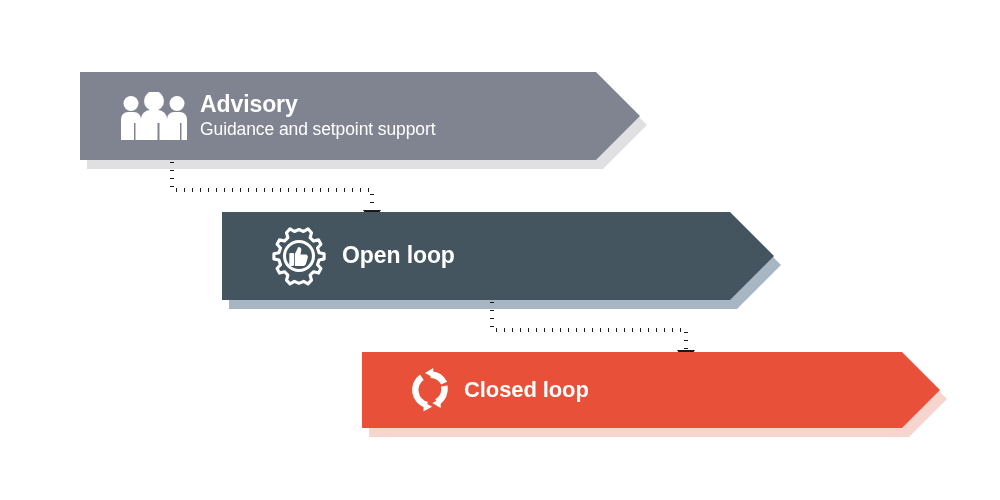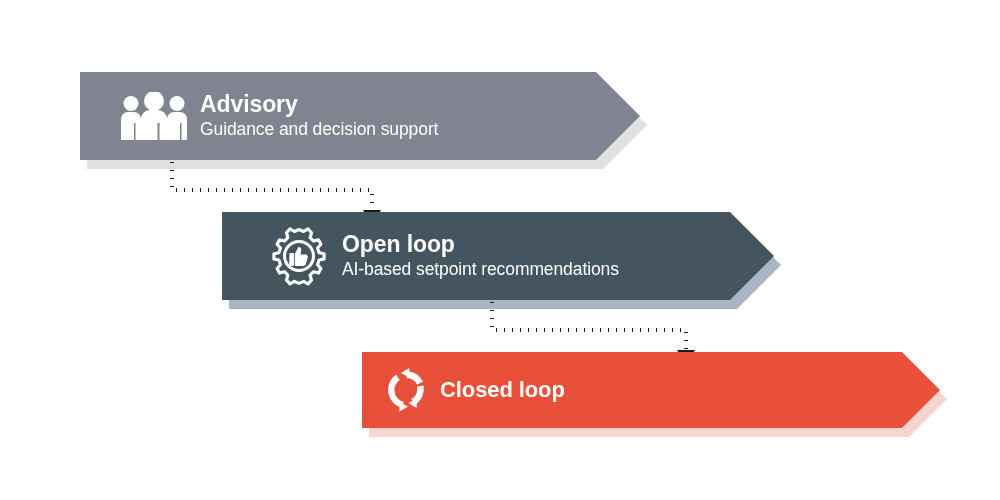--- a/index.html
+++ b/index.html
@@ -98,21 +98,21 @@
   #stage-open .stage-text { margin-left: 10px; }
 
   
   #stage-closed {
     left: 362px;
     top: 352px;
     width: 578px;
     height: 76px;
   }
   #stage-closed .stage-content {
-    padding-left: 18px;
+    padding-left: 42px;
     align-items: center;
   }
   #stage-closed .stage-icon { width: 52px; }
   #stage-closed .stage-text { margin-left: 8px; }
   #stage-closed .stage-title { font-size: 22px; }
   #stage-closed .stage-sub { font-size: 17px; }
 
   .connector {
     position: absolute;
     pointer-events: none;
@@ -145,21 +145,21 @@
 
           <circle cx="36" cy="9" r="10" fill="#ffffff"></circle>
           <path d="M23 48 L23 27 a9 9 0 0 1 9 -9 h8 a9 9 0 0 1 9 9 L49 48 L41.5 48 L41.5 31 L39.5 31 L39.5 48 Z" fill="#ffffff"></path>
 
           <circle cx="59" cy="11.5" r="7.5" fill="#ffffff"></circle>
           <path d="M49 48 L49 27 a7 7 0 0 1 7 -7 h6 a7 7 0 0 1 7 7 L69 48 L63.5 48 L63.5 31 L62 31 L62 48 Z" fill="#ffffff"></path>
         </svg>
       </div>
       <div class="stage-text">
         <div class="stage-title">Advisory</div>
-        <div class="stage-sub">Guidance and decision support</div>
+        <div class="stage-sub">Guidance and setpoint support</div>
       </div>
     </div>
   </div>
 
   <div class="connector" id="connector-1">
     <svg width="260" height="76" viewBox="0 0 260 76" aria-hidden="true">
       <path d="M22 4 L22 32 L222 32 L222 52" fill="none" stroke="#1A1A1A" stroke-width="4" stroke-linecap="butt" stroke-dasharray="1 7"></path>
       <polygon points="213,52 231,52 222,66" fill="#1A1A1A"></polygon>
     </svg>
   </div>
@@ -186,21 +186,20 @@
           </g>
 
           <g fill="#ffffff">
             <path d="M29.5 21.0 c1.9 0 3.1 1.5 2.8 3.4 l-0.8 4.2 h5.0 c1.6 0 2.7 1.4 2.3 2.9 l-1.9 6.6 c-0.3 1.1 -1.3 1.8 -2.4 1.8 h-8.6 v-12.2 l2.1 -3.9 c0.3 -0.6 0.9 -2.8 1.5 -2.8 Z"></path>
             <rect x="20.3" y="27.0" width="4.8" height="12.9" rx="1.1"></rect>
           </g>
         </svg>
       </div>
       <div class="stage-text">
         <div class="stage-title">Open loop</div>
-        <div class="stage-sub">AI-based setpoint recommendations</div>
       </div>
     </div>
   </div>
 
   <div class="connector" id="connector-2">
     <svg width="260" height="76" viewBox="0 0 260 76" aria-hidden="true">
       <path d="M22 4 L22 32 L216 32 L216 52" fill="none" stroke="#1A1A1A" stroke-width="4" stroke-linecap="butt" stroke-dasharray="1 7"></path>
       <polygon points="207,52 225,52 216,66" fill="#1A1A1A"></polygon>
     </svg>
   </div>

